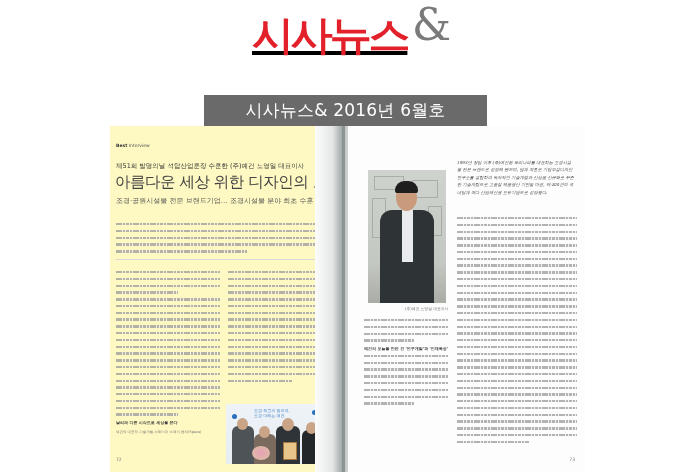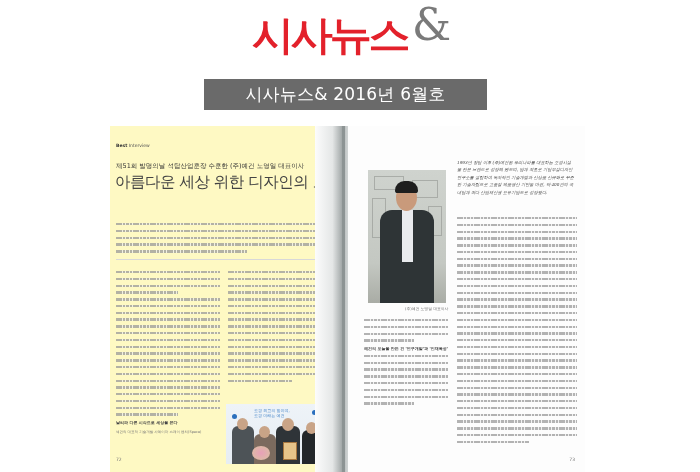--- a/index.html
+++ b/index.html
@@ -1,25 +1,25 @@
 <!DOCTYPE html>
 <html><head>
 <meta charset="utf-8">
 <style>
   * { box-sizing: border-box; margin: 0; padding: 0; }
   html, body { width: 700px; height: 472px; background: #ffffff; overflow: hidden; }
   body { position: relative; font-family: "DejaVu Sans", sans-serif; }
 
   
-  .logo { position: absolute; left: 252px; top: 8px; height: 50px; display: flex; align-items: flex-end; }
+  .logo { position: absolute; left: 252px; top: 8px; height: 50px; display: flex; align-items: flex-end; text-decoration: underline; }
   .logo-text { font-family: "DejaVu Sans", sans-serif; font-weight: bold; font-size: 40px; color: #e3212b; letter-spacing: -3px; line-height: 46px; transform: scaleX(1.05); transform-origin: left; }
   .logo-amp { position: absolute; left: 160px; top: -6px; font-family: "DejaVu Serif", serif; font-size: 44px; color: #7a7a7a; font-weight: normal; line-height: 46px; }
 
   
-  .banner { position: absolute; left: 204px; top: 79px; width: 283px; height: 31px; background: #6a6a6a; color: #ffffff; display: flex; align-items: center; justify-content: center; font-size: 17px; letter-spacing: 0.2px; }
+  .banner { position: absolute; left: 204px; top: 95px; width: 283px; height: 31px; background: #6a6a6a; color: #ffffff; display: flex; align-items: center; justify-content: center; font-size: 17px; letter-spacing: 0.2px; }
 
   
   .spread { position: absolute; left: 110px; top: 126px; width: 475px; height: 346px; background: #fbfbfb; }
   .page-left { position: absolute; left: 0; top: 0; width: 232px; height: 346px; background: #fef9c3; }
   .page-right { position: absolute; left: 238px; top: 0; width: 237px; height: 346px; background: #fdfdfd; }
   .gutter { position: absolute; left: 205px; top: 0; width: 50px; height: 346px;
     background: linear-gradient(to right, #fcfcfc 0%, #e4e6e6 35%, #9fa5a5 55%, #c7cbcb 62%, #eef0f0 80%, #fcfcfc 100%); }
   .gutter-line { position: absolute; left: 232px; top: 0; width: 3px; height: 346px; background: #8d9494; }
 
   .kicker { position: absolute; left: 6px; top: 17px; font-size: 4.5px; color: #555; }
@@ -76,20 +76,21 @@
 </div>
 
 <div class="spread">
   <div class="page-left">
     <div class="kicker">
       <b>Best</b>
       <span>Interview</span>
     </div>
     <div class="subhead-top">제51회 발명의날 석탑산업훈장 수훈한 (주)예건 노영일 대표이사</div>
     <div class="headline">아름다운 세상 위한 디자인의 보고(寶庫)</div>
+    <div class="subhead">조경·공원시설물 전문 브랜드기업… 조경시설물 분야 최초 수훈</div>
 
     <div class="lead">
       <div class="line"></div>
         <div class="line"></div>
         <div class="line"></div>
         <div class="line"></div>
         <div class="line short"></div>
     </div>
     <div class="lead-rule"></div>
 

